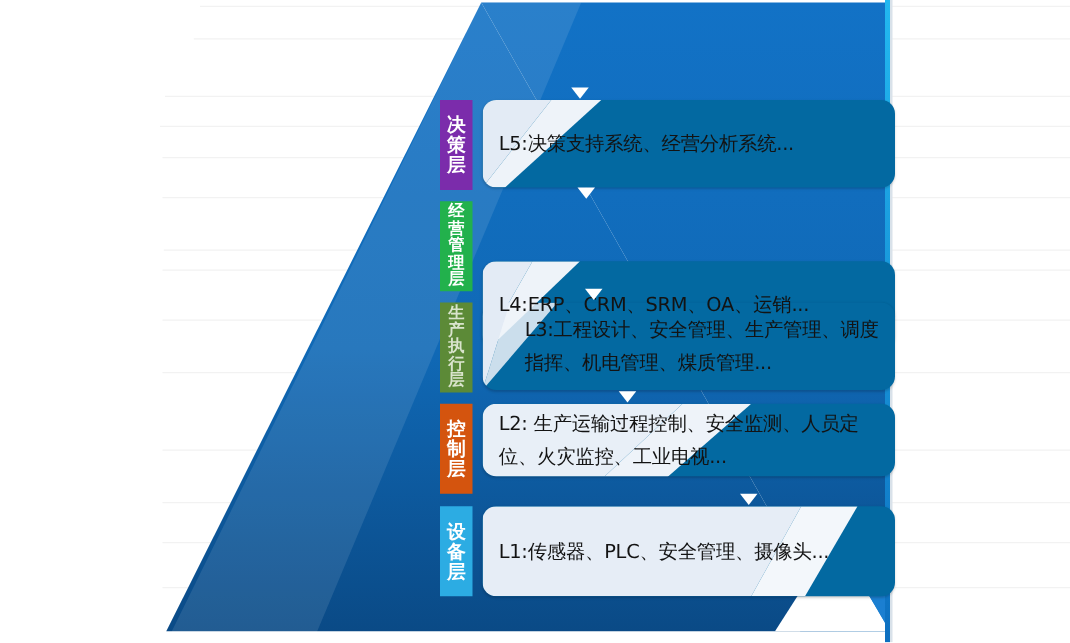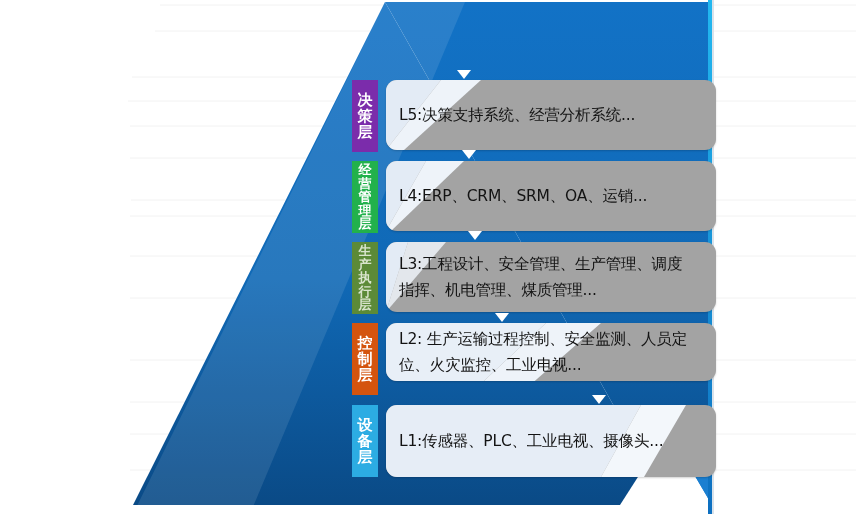--- a/index.html
+++ b/index.html
@@ -56,21 +56,21 @@
     box-sizing: border-box;
     padding: 1px 0;
     font-family: "DejaVu Sans", "Liberation Sans", sans-serif;
   }
   .row-tag span { display: block; }
   .row-card {
     position: relative;
     width: 330px;
     flex: 0 0 330px;
     margin-left: 8px;
-    background: #a3a3a3;
+    background: #0369a1;
     border-radius: 11px;
     box-shadow: 0 1px 2px rgba(0,0,0,0.18);
     display: flex;
     align-items: center;
     overflow: hidden;
   }
   .row-card-text {
     position: relative;
     z-index: 2;
     padding: 0 13px;
@@ -169,38 +169,38 @@
   </div>
 
   <div class="row" style="top:161px;">
     <div class="row-tag" style="background:#22b14c; font-size:13px; line-height:13.5px;">
       <span>经</span>
       <span>营</span>
       <span>管</span>
       <span>理</span>
       <span>层</span>
     </div>
-    <div class="row-card" style="height:70px;">
+    <div class="row-card" style="height:70px;margin-top:48px;">
       <svg class="card-sheen" viewBox="0 0 330 70" preserveAspectRatio="none">
         <polygon points="0,0 40,0 0,70" fill="#e3ebf5"></polygon>
         <polygon points="40,0 78,0 5,70 0,70" fill="#eef3f9"></polygon>
       </svg>
       <div class="row-card-text">L4:ERP、CRM、SRM、OA、运销...</div>
     </div>
   </div>
 
   <div class="row" style="top:242px;">
     <div class="row-tag" style="background:#5c8a37; color:#d9e4cc; font-size:13px; line-height:13.5px;">
       <span>生</span>
       <span>产</span>
       <span>执</span>
       <span>行</span>
       <span>层</span>
     </div>
-    <div class="row-card" style="height:70px;">
+    <div class="row-card" style="height:70px;justify-content:flex-end;">
       <svg class="card-sheen" viewBox="0 0 330 70" preserveAspectRatio="none">
         <polygon points="0,0 22,0 0,70" fill="#e3ebf5"></polygon>
         <polygon points="22,0 60,0 0,70" fill="#eef3f9" opacity="0.85"></polygon>
       </svg>
       <div class="row-card-text">L3:工程设计、安全管理、生产管理、调度
 指挥、机电管理、煤质管理...</div>
     </div>
   </div>
 
   <div class="row" style="top:323px;">
@@ -223,21 +223,21 @@
     <div class="row-tag" style="background:#2cace3;">
       <span>设</span>
       <span>备</span>
       <span>层</span>
     </div>
     <div class="row-card" style="height:72px;">
       <svg class="card-sheen" viewBox="0 0 330 72" preserveAspectRatio="none">
         <polygon points="0,0 255,0 215,72 0,72" fill="#e6edf6"></polygon>
         <polygon points="255,0 300,0 258,72 215,72" fill="#f3f7fb"></polygon>
       </svg>
-      <div class="row-card-text">L1:传感器、PLC、工业电视、摄像头...</div>
+      <div class="row-card-text">L1:传感器、PLC、安全管理、摄像头...</div>
     </div>
   </div>
 
   <div class="arrow" style="left:457px; top:70px;"></div>
   <div class="arrow" style="left:462px; top:150px;"></div>
   <div class="arrow" style="left:468px; top:231px;"></div>
   <div class="arrow" style="left:495px; top:313px;"></div>
   <div class="arrow" style="left:592px; top:395px;"></div>
 
 </div>

